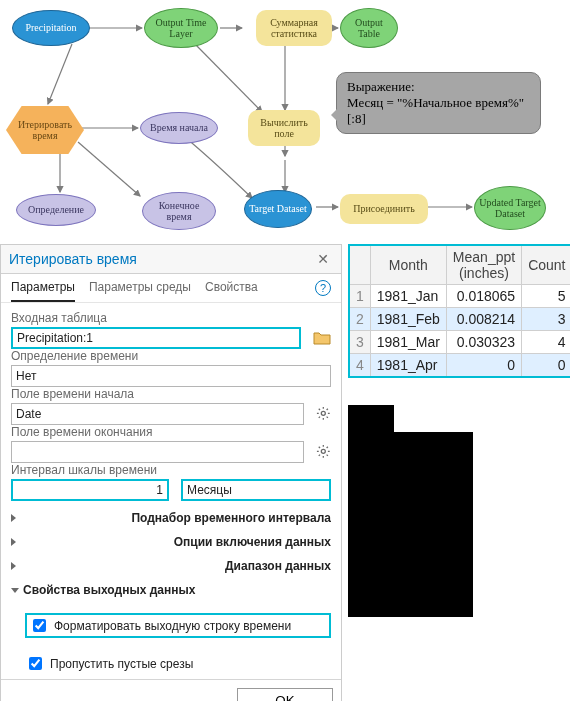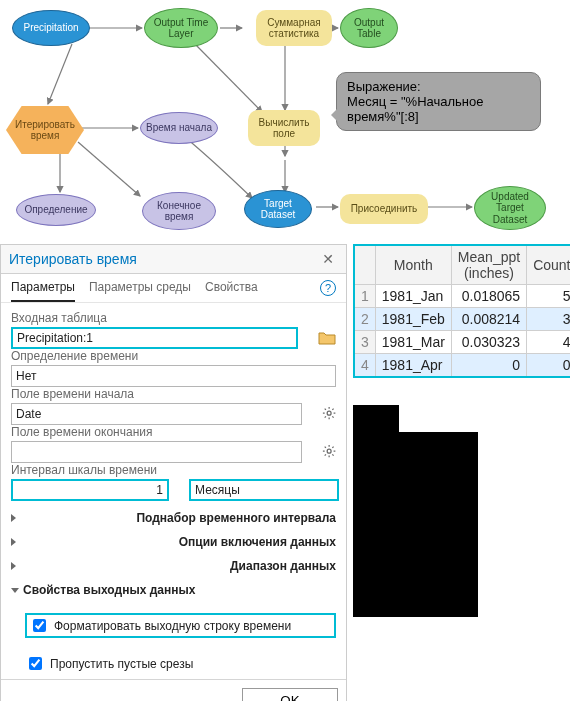--- a/index.html
+++ b/index.html
@@ -10,20 +10,21 @@
     background: #fff;
     width: 570px;
     color: #222;
   }
 
   
   .model {
     position: relative;
     height: 244px;
     background: #fff;
+    font-family: Liberation Serif, serif;
   }
   .node {
     position: absolute;
     display: flex;
     align-items: center;
     justify-content: center;
     text-align: center;
     font-size: 10px;
     padding: 2px 4px;
     line-height: 1.15;
@@ -79,21 +80,21 @@
     padding: 6px 10px 0 10px;
     border-bottom: 1px solid #e5e5e5;
     font-size: 12px;
     color:#6a6a6a;
   }
   .tab { padding-bottom:6px; }
   .tab.active { color:#222; border-bottom:2px solid #222; }
   .help { margin-left:auto; color:#0079c1; width:16px; height:16px; border:1px solid #0079c1; border-radius:50%; display:flex; align-items:center; justify-content:center; font-size:11px; }
   .form { padding: 8px 10px 6px 10px; }
   .field-label { color:#6a6a6a; }
-  .row { display:flex; align-items:center; gap:20px; margin-top:2px; }
+  .row { display:flex; align-items:center; gap:12px; margin-top:2px; }
   input.text, select.sel {
     width:100%; height:22px;
     border:1px solid #b5b5b5;
     padding:2px 4px;
     font-size:12px; font-family:inherit;
     color:#222;
   }
   input.text.num { text-align:right; }
   .hl { border: 2px solid #00bcd4 !important; }
   .folder { width:18px; height:16px; position:relative; }

